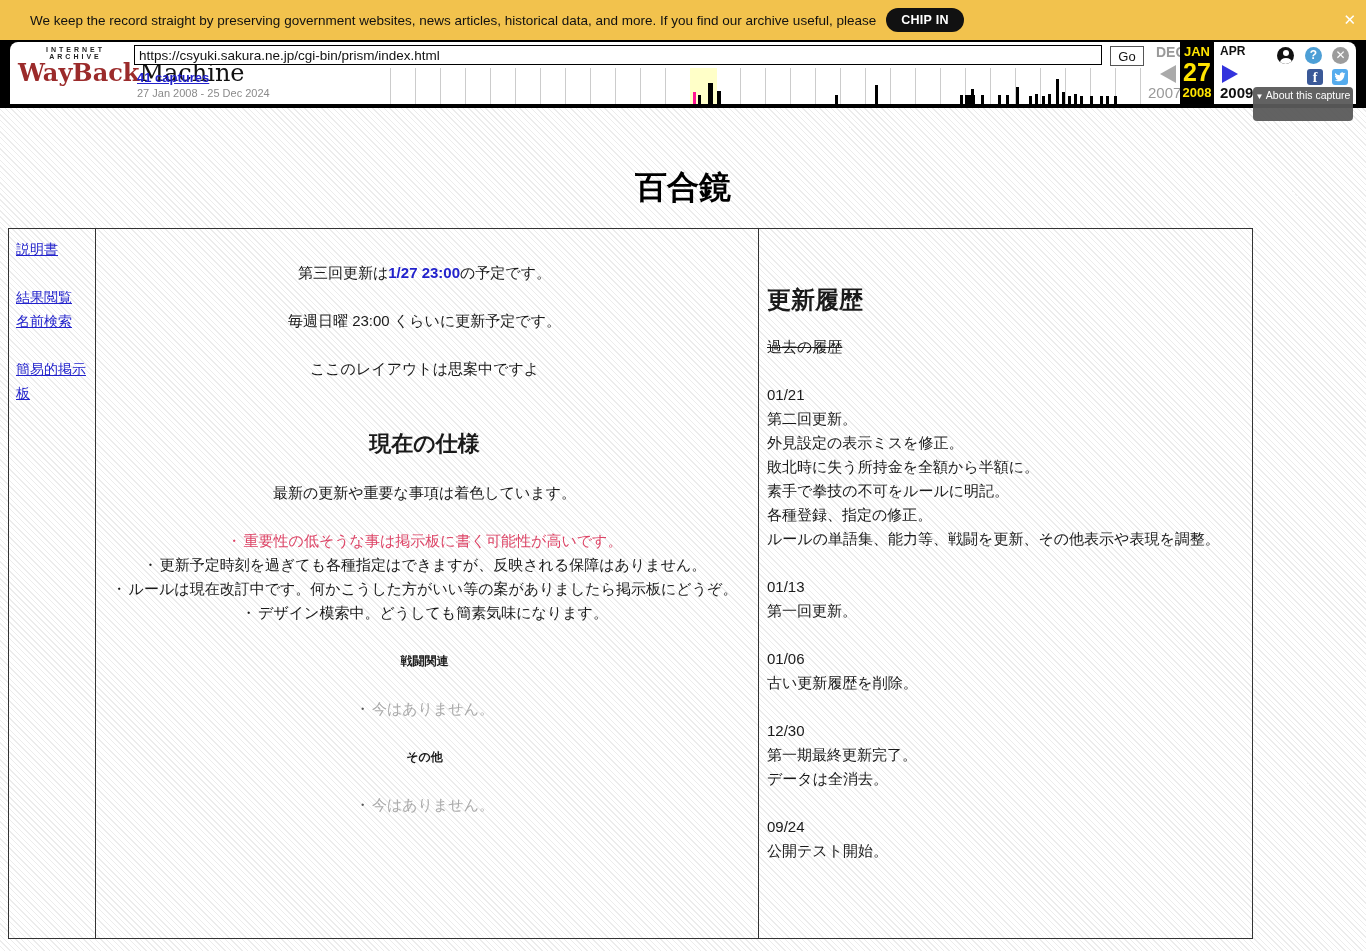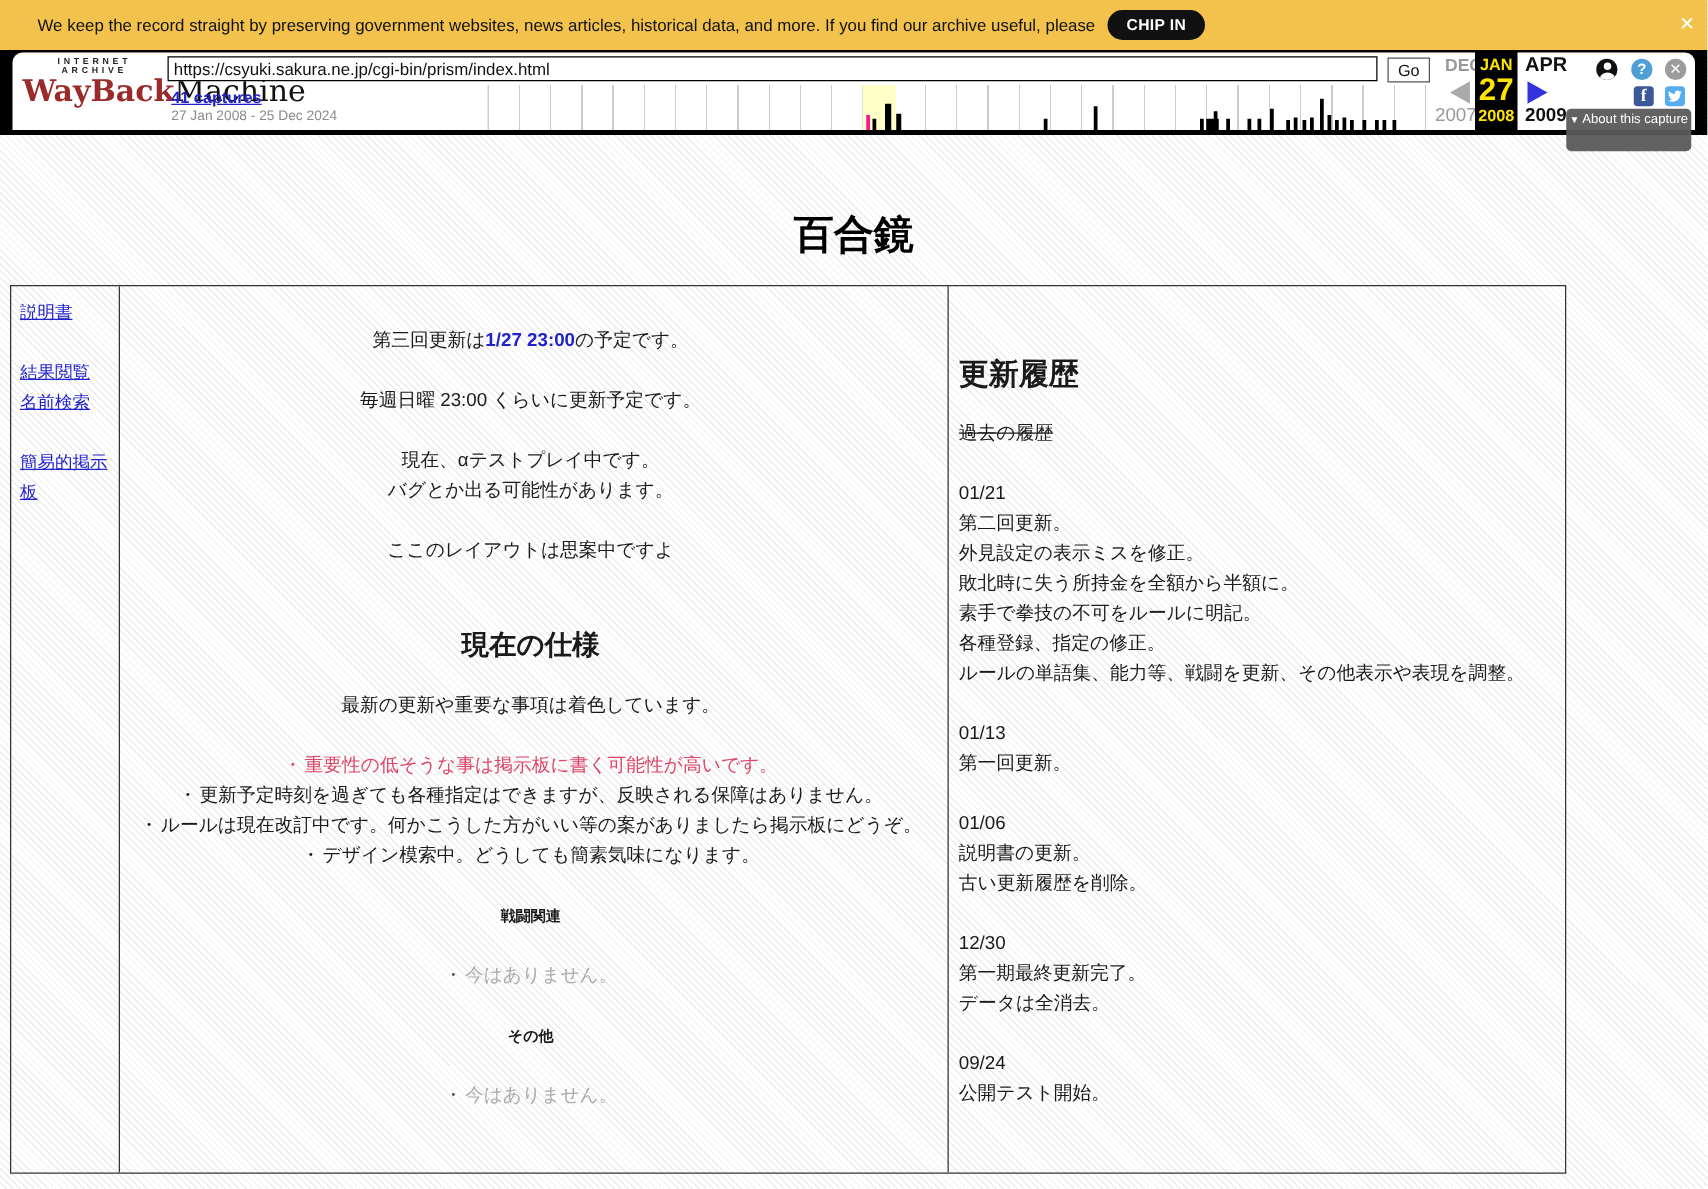--- a/index.html
+++ b/index.html
@@ -67,21 +67,21 @@
     border-top:9px solid transparent; border-bottom:9px solid transparent;
     border-right:16px solid #aaa;
   }
   .monthbox{
     position:absolute; left:1170px; top:-2px; width:34px; height:66px;
     background:#000; color:#ffe400; text-align:center; font-weight:bold;
   }
   .mb-month{ font-size:13px; margin-top:4px; }
   .mb-day{ font-size:25px; line-height:26px; }
   .mb-year{ font-size:13px; }
-  .nav-next-month{ position:absolute; left:1210px; top:2px; font-size:16px; font-weight:bold; color:#111; }
+  .nav-next-month{ position:absolute; left:1210px; top:2px; font-size:12px; font-weight:bold; color:#111; }
   .nav-next-year { position:absolute; left:1210px; top:42px; font-size:15px; font-weight:bold; color:#111; }
   .tri-right{
     position:absolute; left:1212px; top:23px; width:0; height:0; cursor:pointer;
     border-top:9px solid transparent; border-bottom:9px solid transparent;
     border-left:16px solid #3333dd;
   }
   .circ{
     position:absolute; width:17px; height:17px; border-radius:50%;
     color:#fff; text-align:center; font-size:12px; font-weight:bold;
     line-height:17px; cursor:pointer;
@@ -244,24 +244,20 @@
       <div class="side-group">
         <a class="side-link">簡易的掲示板</a>
       </div>
     </div>
 
   <div class="col-main">
     <div class="pblock"><span>第三回更新は</span><span class="hl-blue">1/27 23:00</span><span>の予定です。</span></div>
 
     <div class="pblock">毎週日曜 23:00 くらいに更新予定です。</div>
 
-    <div class="pblock">
-      <div>現在、αテストプレイ中です。</div>
-      <div>バグとか出る可能性があります。</div>
-    </div>
 
     <div class="pblock">ここのレイアウトは思案中ですよ</div>
 
     <div class="spec-h">現在の仕様</div>
     <div class="pblock">最新の更新や重要な事項は着色しています。</div>
 
     <div class="blist" id="spec-items">
         <div class="bline"><span class="bullet" style="color: rgb(221, 68, 102);">・</span><span style="color: rgb(221, 68, 102);">重要性の低そうな事は掲示板に書く可能性が高いです。</span></div>
         <div class="bline"><span class="bullet" style="color: rgb(26, 26, 26);">・</span><span style="color: rgb(26, 26, 26);">更新予定時刻を過ぎても各種指定はできますが、反映される保障はありません。</span></div>
         <div class="bline"><span class="bullet" style="color: rgb(26, 26, 26);">・</span><span style="color: rgb(26, 26, 26);">ルールは現在改訂中です。何かこうした方がいい等の案がありましたら掲示板にどうぞ。</span></div>
@@ -291,21 +287,20 @@
           <div class="hline">素手で拳技の不可をルールに明記。</div>
           <div class="hline">各種登録、指定の修正。</div>
           <div class="hline">ルールの単語集、能力等、戦闘を更新、その他表示や表現を調整。</div>
         </div>
         <div class="entry">
           <div class="hline">01/13</div>
           <div class="hline">第一回更新。</div>
         </div>
         <div class="entry">
           <div class="hline">01/06</div>
-          <div class="hline">説明書の更新。</div>
           <div class="hline">古い更新履歴を削除。</div>
         </div>
         <div class="entry">
           <div class="hline">12/30</div>
           <div class="hline">第一期最終更新完了。</div>
           <div class="hline">データは全消去。</div>
         </div>
         <div class="entry">
           <div class="hline">09/24</div>
           <div class="hline">公開テスト開始。</div>

